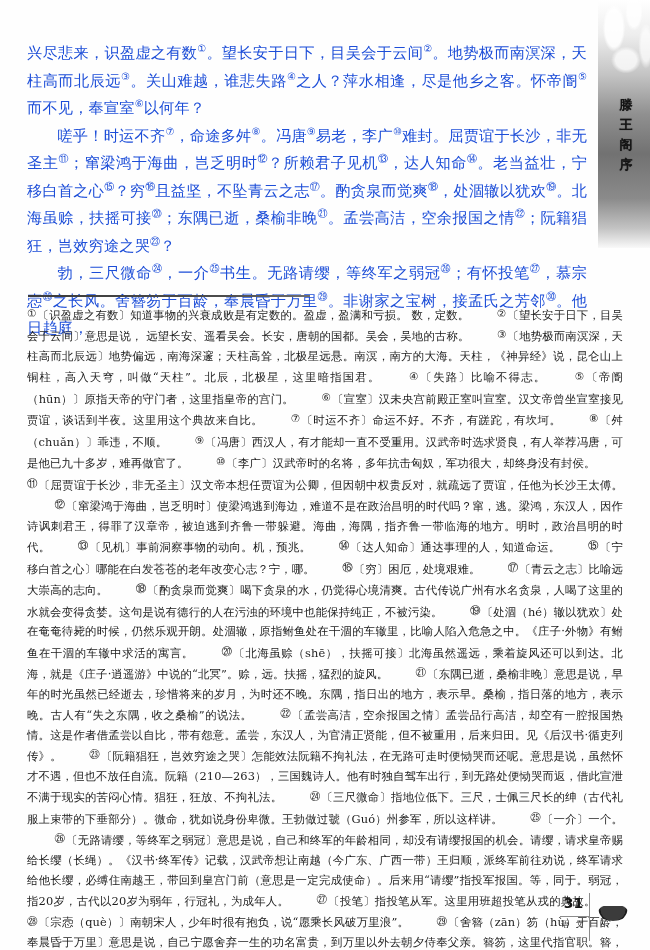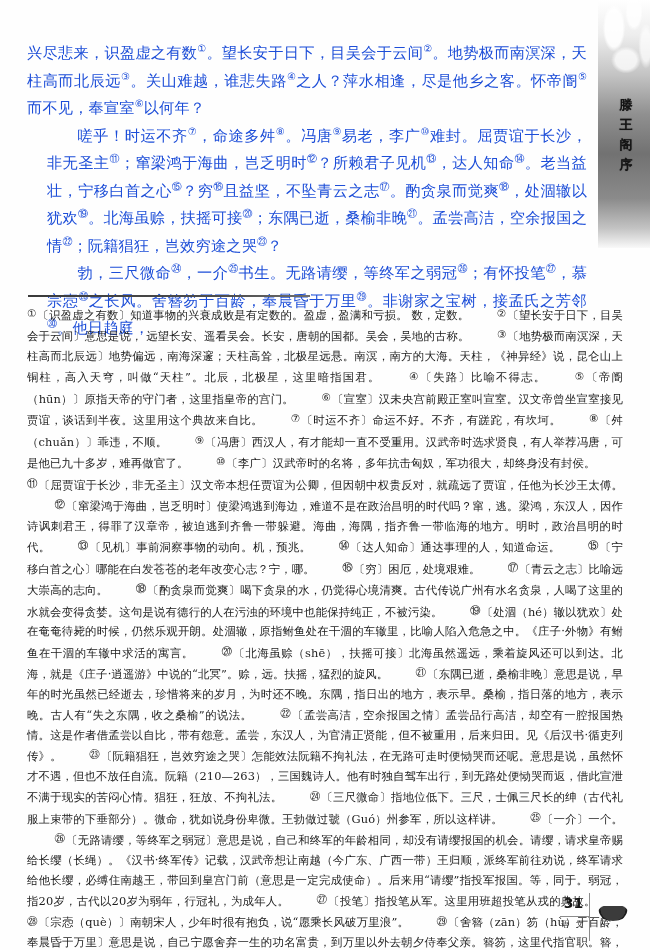--- a/index.html
+++ b/index.html
@@ -94,21 +94,20 @@
     letter-spacing: 0.2px;
     text-align: justify;
     color: #1d4ed8;
   }
   .body-text p {
     margin: 0 0 0 0;
     text-indent: 0;
   }
   .body-text p.indent {
     text-indent: 2em;
-    margin-left: 20px;
   }
   .sup {
     font-size: 10px;
     vertical-align: super;
     line-height: 0;
     letter-spacing: 0;
   }
 
   
   .rule {

